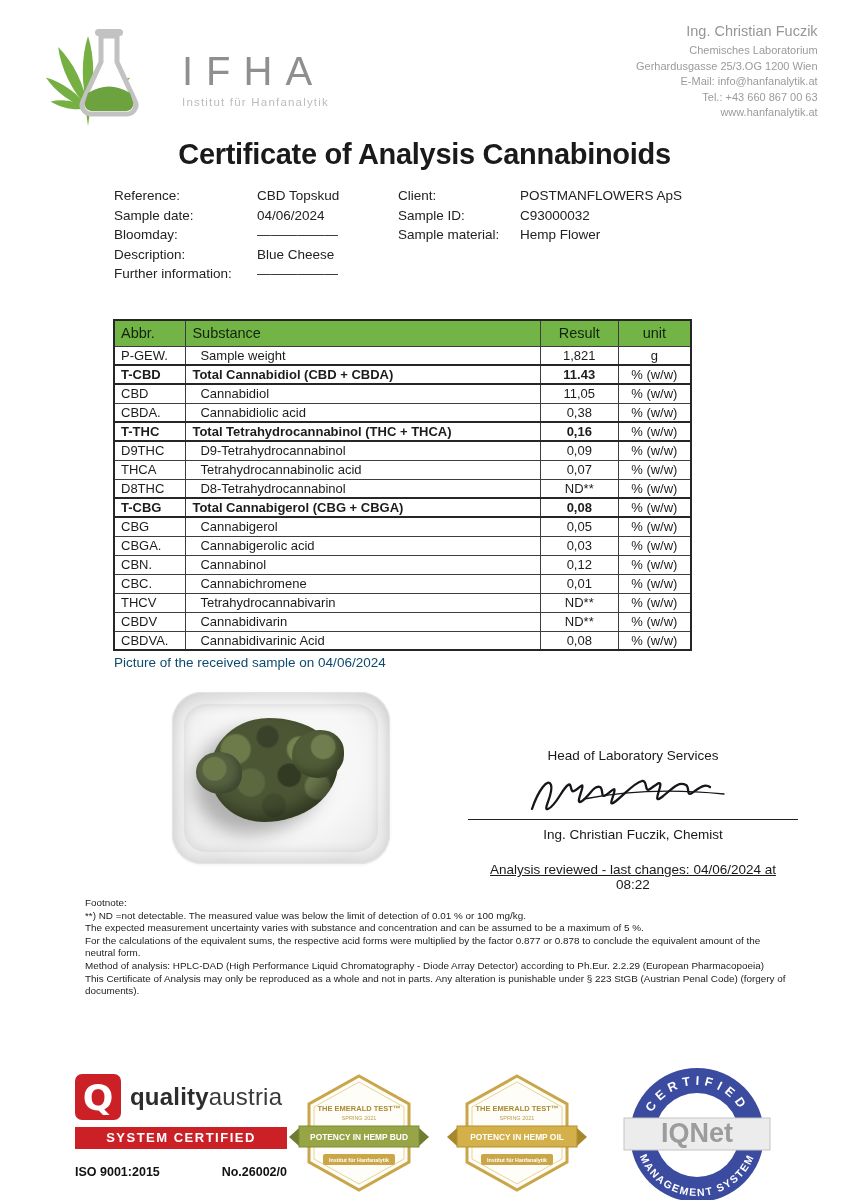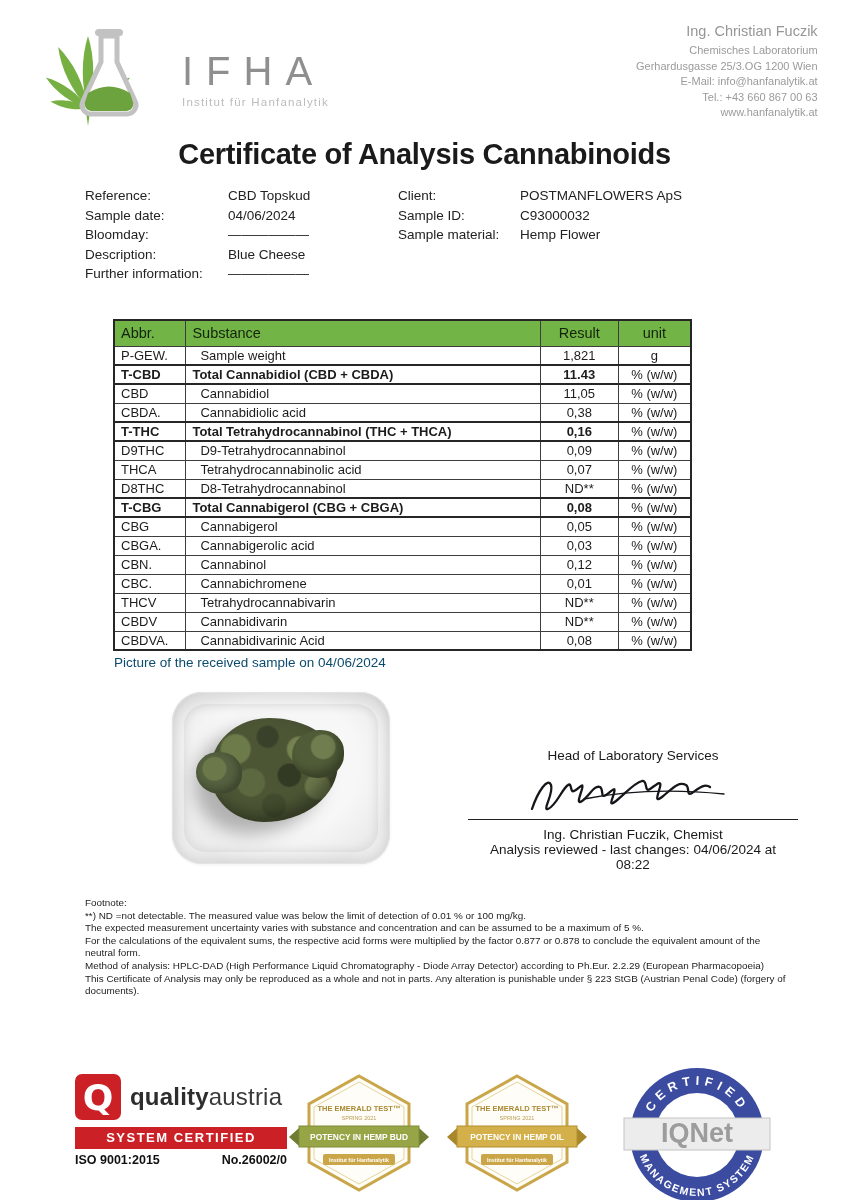--- a/index.html
+++ b/index.html
@@ -23,21 +23,21 @@
   .doc-title {
     position:absolute; top:138px; left:0; width:100%;
     text-align:center; font-size:29px; font-weight:700; color:#1a1a1a; letter-spacing:-0.3px;
   }
 
   
   .info-col { position:absolute; font-size:13.5px; line-height:19.6px; color:#222; }
   .info-left  { left:85px;  top:186px; }
   .info-right { left:398px; top:186px; }
   .info-row { display:flex; }
-  .info-left  .info-label { width:143px; }
+  .info-left  .info-label { width:143px;margin-left:29px; }
   .info-right .info-label { width:122px; }
 
   
   .coa-table-wrap { position:absolute; left:113px; top:319px; width:579px; }
   table.coa { border-collapse:collapse; width:100%; font-size:13px; color:#1c1c1c; }
   table.coa th, table.coa td { border:1px solid #3d3d3d; padding:1px 6px; }
   table.coa { border:2px solid #262626;padding-left:44px; }
   table.coa th {
     background:#72b445; color:#13230d; font-weight:400; font-size:14.5px;
     height:26px; text-align:left;
@@ -88,40 +88,40 @@
     content:""; position:absolute; right:-6px; top:12px; width:52px; height:48px;
     border-radius:54% 46% 50% 50%; background:#505c38;
     background-image:radial-gradient(circle at 60% 35%, #707d4e 0 26%, rgba(0,0,0,0) 30%);
     box-shadow:inset -5px -6px 9px rgba(0,0,0,0.3);
   }
 
   
   .sig-block { position:absolute; left:468px; top:748px; width:330px; text-align:center; font-size:13.5px; color:#191919; }
   .sig-img { display:block; margin:0 auto -6px auto; }
   .sig-line { border:none; border-top:1.6px solid #222; margin:0 0 7px 0; }
-  .sig-review { margin-top:0; }
+  .sig-review { margin-top:20px;text-decoration:underline; }
 
   
   .footnote { position:absolute; left:85px; top:897px; width:708px; font-size:9.9px; line-height:12.6px; color:#222; }
 
   
   .qa-badge { position:absolute; left:75px; top:1074px; width:212px; }
   .qa-top { display:flex; align-items:center; }
   .qa-q {
     width:46px; height:46px; background:#cc2027; color:#fff; border-radius:7px;
     font-size:36px; font-weight:700; display:flex; align-items:center; justify-content:center;
     font-family:"DejaVu Sans",sans-serif;
   }
   .qa-brand { margin-left:9px; font-size:24px; color:#3a3a3a; letter-spacing:0.2px; }
   .qa-brand b { font-weight:700; color:#2d2d2d; }
   .qa-bar {
     margin-top:7px; background:#cc2027; color:#fff; height:22px; line-height:22px;
     text-align:center; font-weight:700; font-size:13px; letter-spacing:1.5px;
   }
-  .qa-bottom { display:flex; justify-content:space-between; margin-top:4px; font-size:12.5px; font-weight:700; color:#111; }
+  .qa-bottom { display:flex; justify-content:space-between; margin-top:16px; font-size:12.5px; font-weight:700; color:#111; }
 
   .emerald { position:absolute; width:124px; height:128px; }
   .emerald-bud { left:297px; top:1070px; }
   .emerald-oil { left:455px; top:1070px; }
   .iqnet { position:absolute; left:622px; top:1060px; width:150px; height:150px; }
 </style>
 </head>
 <body>
 
 <div class="page">

